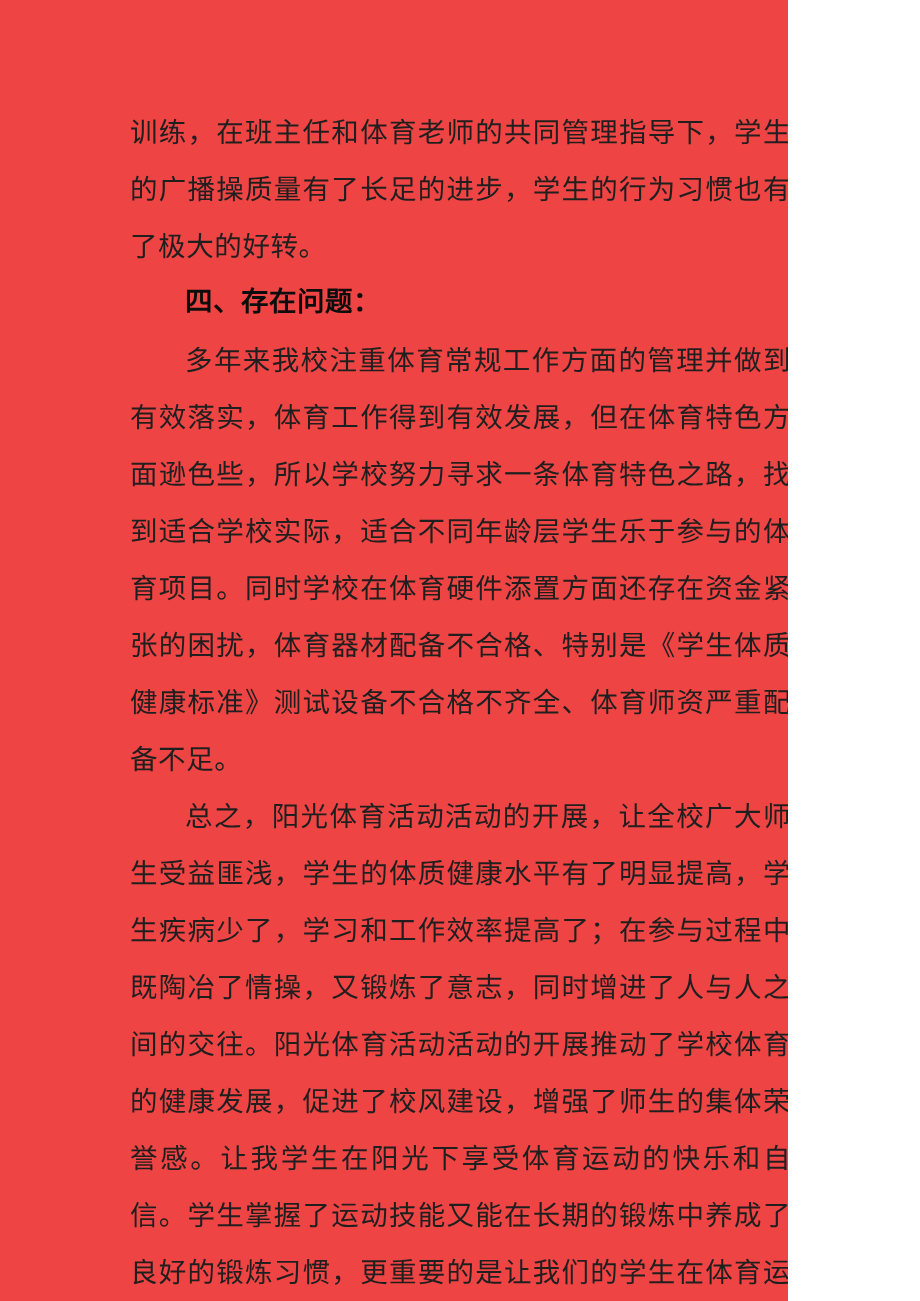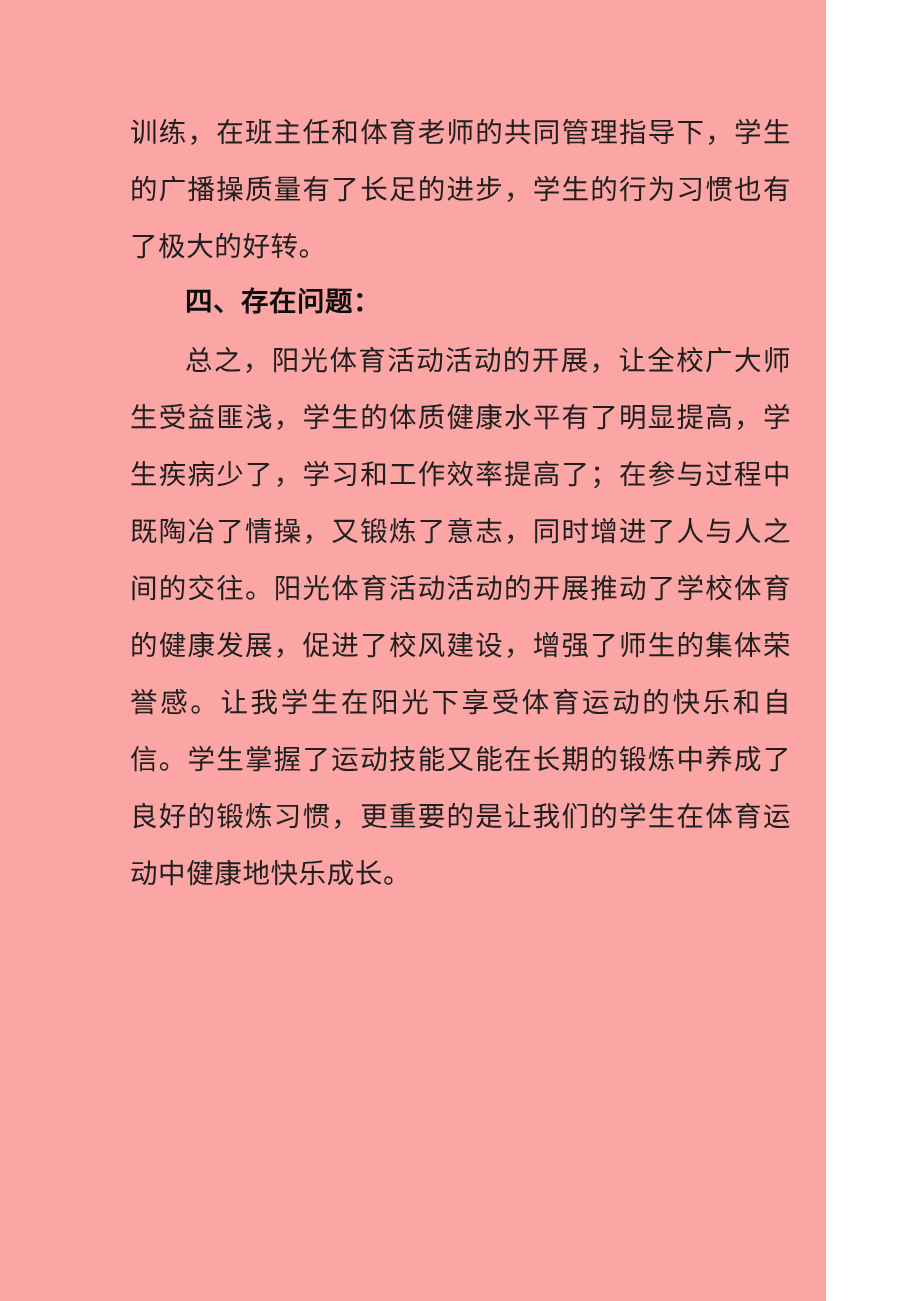--- a/index.html
+++ b/index.html
@@ -5,25 +5,24 @@
 <style>
   html, body {
     margin: 0;
     padding: 0;
     background: #ffffff;
   }
   .page {
     position: relative;
     width: 788px;
     height: 1301px;
-    background: #fca5a5;
+    background: #ef4444;
     overflow: hidden;
     font-family: "Liberation Serif", "DejaVu Serif", serif;
     color: #1c1c1c;
-    padding-left: 38px;
   }
   .doc-body {
     position: absolute;
     left: 130px;
     top: 104px;
     width: 661px;
   }
   
   .para {
     font-size: 27.5px;
@@ -57,17 +56,18 @@
 </head>
 <body>
 
 <div class="page">
   <div class="doc-body">
 
     <p class="para cont">训练，在班主任和体育老师的共同管理指导下，学生的广播操质量有了长足的进步，学生的行为习惯也有了极大的好转。</p>
 
     <h2 class="section-heading">四、存在问题：</h2>
 
+    <p class="para indent">多年来我校注重体育常规工作方面的管理并做到有效落实，体育工作得到有效发展，但在体育特色方面逊色些，所以学校努力寻求一条体育特色之路，找到适合学校实际，适合不同年龄层学生乐于参与的体育项目。同时学校在体育硬件添置方面还存在资金紧张的困扰，体育器材配备不合格、特别是《学生体质健康标准》测试设备不合格不齐全、体育师资严重配备不足。</p>
 
     <p class="para indent">总之，阳光体育活动活动的开展，让全校广大师生受益匪浅，学生的体质健康水平有了明显提高，学生疾病少了，学习和工作效率提高了；在参与过程中既陶冶了情操，又锻炼了意志，同时增进了人与人之间的交往。阳光体育活动活动的开展推动了学校体育的健康发展，促进了校风建设，增强了师生的集体荣誉感。让我学生在阳光下享受体育运动的快乐和自信。学生掌握了运动技能又能在长期的锻炼中养成了良好的锻炼习惯，更重要的是让我们的学生在体育运动中健康地快乐成长。</p>
 
   </div>
 </div>
 
 </body></html>

